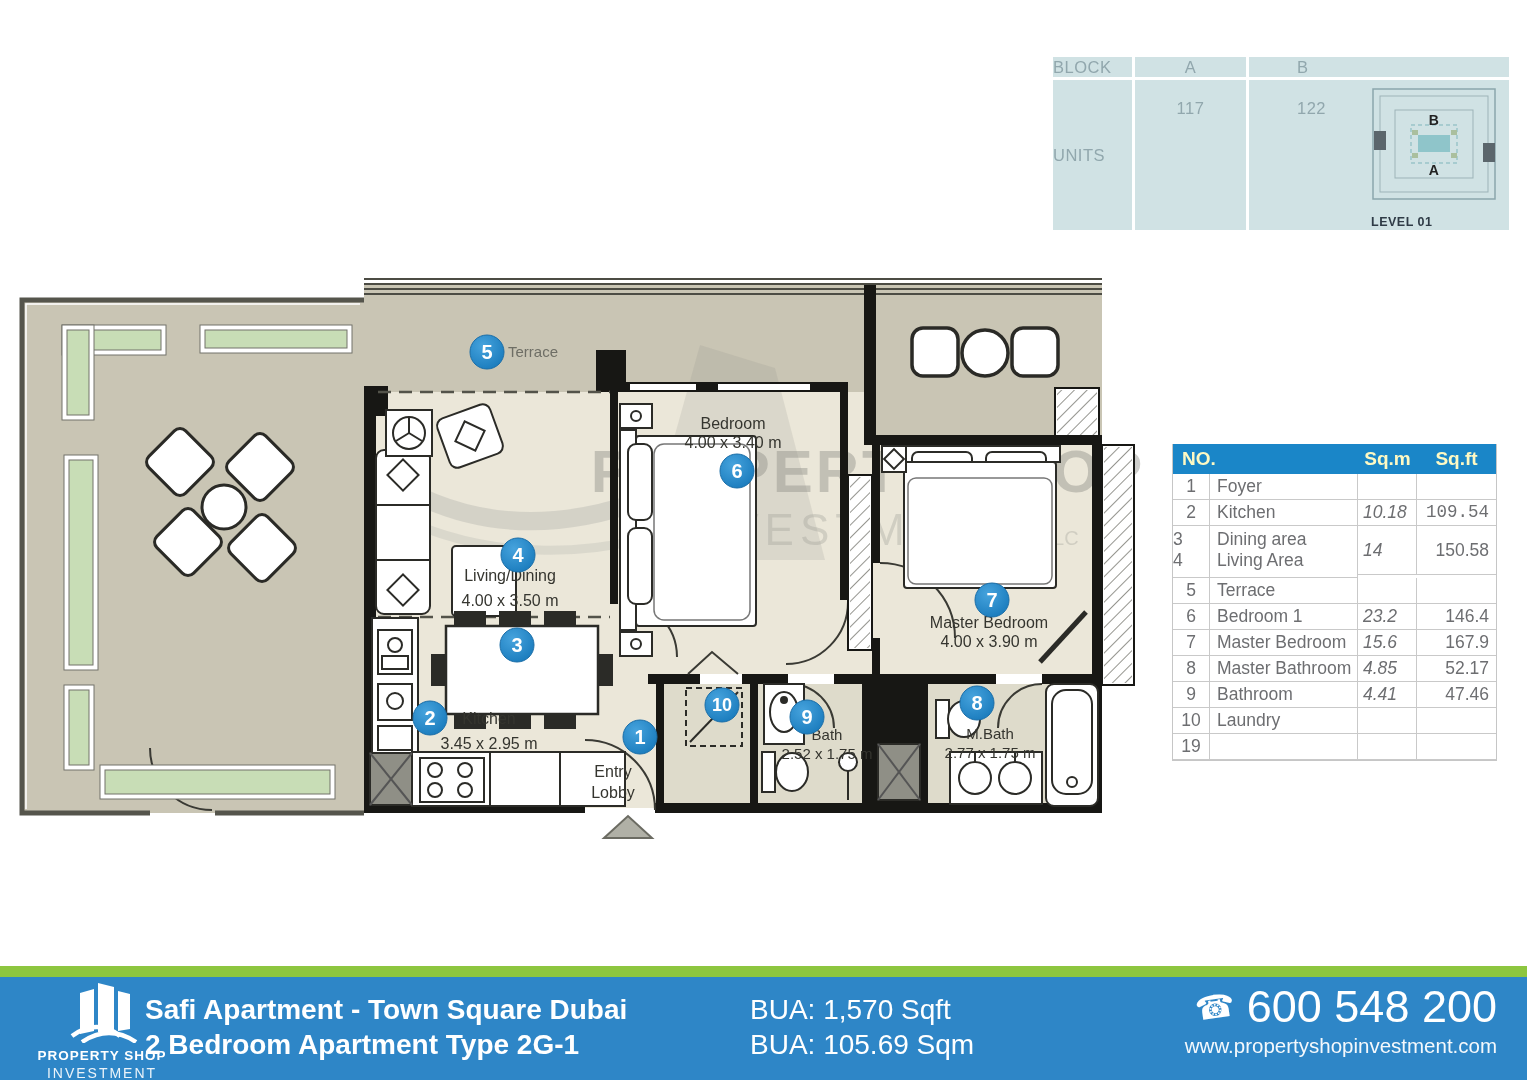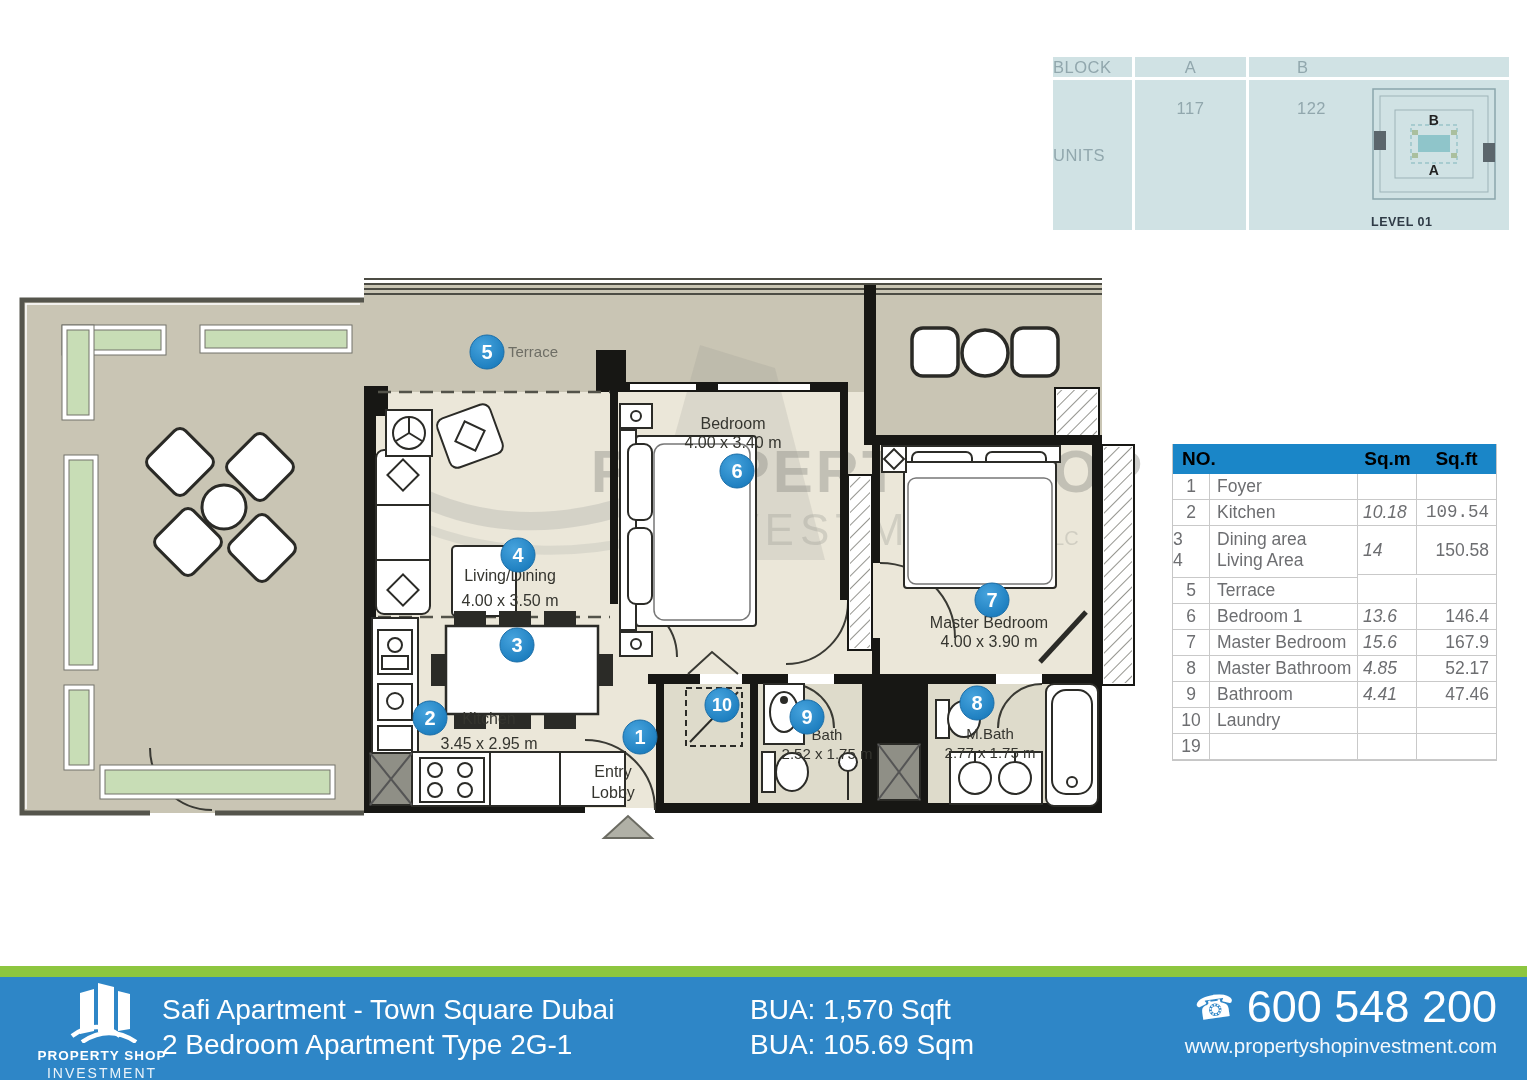--- a/index.html
+++ b/index.html
@@ -16,40 +16,40 @@
   .uc.ctr{justify-content:center;padding-left:0;}
   .uc.bcol{padding-left:48px;}
   .uc.val{align-items:flex-start;padding-top:19px;}
   .uc.norb{border-right:none;}
   .miniplan{position:absolute;left:312px;top:26px;}
   .lvl{position:absolute;left:318px;top:158px;color:#2f3b46;font-weight:bold;
        font-size:12.5px;letter-spacing:.5px;}
 
   
   .area{left:1172px;top:444px;width:323px;border:1px solid #c6c6c6;border-top:none;box-sizing:content-box;}
-  .area-head{display:grid;grid-template-columns:185px 59px 79px;background:#1a86c8;color:#000000;
+  .area-head{display:grid;grid-template-columns:185px 59px 79px;background:#1a86c8;color:#fef9c3;
              font-weight:bold;font-size:19px;height:30px;align-items:center;}
   .ah-no{padding-left:9px;}
   .ah-c{text-align:center;}
   .arow{display:grid;grid-template-columns:37px 148px 59px 79px;color:#6d6e71;font-size:17.5px;}
   .arow .c{border-bottom:1px solid #c9c9c9;border-right:1px solid #c9c9c9;display:flex;
            align-items:center;line-height:21px;}
   .arow .c:last-child{border-right:none;}
   .c-no{justify-content:center;}
   .c-name{padding-left:7px;}
   .c-sqm{padding-left:5px;font-style:italic;}
   .c-sqft{justify-content:flex-end;padding-right:7px;}
 
   
   .fstrip{left:0;top:966px;width:1527px;height:11px;background:#8dc63f;}
   .footer{left:0;top:977px;width:1527px;height:103px;background:#2e86c7;color:#fff;}
   .f-logo{position:absolute;left:32px;top:2px;width:140px;text-align:center;}
   .f-logo .l1{font-size:13.5px;font-weight:bold;letter-spacing:1px;margin-top:1px;}
   .f-logo .l2{font-size:14px;letter-spacing:2px;margin-top:2px;opacity:.9;}
-  .f-title{position:absolute;left:162px;top:15px;font-size:28px;line-height:35px;}
+  .f-title{position:absolute;left:145px;top:15px;font-size:28px;line-height:35px;font-weight:bold;}
   .f-bua{position:absolute;left:750px;top:15px;font-size:28px;line-height:35px;}
   .f-right{position:absolute;right:30px;top:4px;text-align:right;}
   .f-phone{font-size:45px;display:flex;align-items:center;justify-content:flex-end;gap:12px;}
   .f-phone .ph-ic{font-size:32px;font-family:"DejaVu Sans",sans-serif;transform:rotate(-8deg);}
   .f-web{font-size:20.5px;margin-top:1px;opacity:.95;}
 </style>
 </head>
 <body>
 
 <svg class="abs" style="left:0;top:0" width="1527" height="1080" viewBox="0 0 1527 1080">
@@ -406,21 +406,21 @@
       </div>
       <div class="arow">
         <div class="c c-no" style="height: 25px;">5</div>
         <div class="c c-name" style="height: 25px;">Terrace</div>
         <div class="c c-sqm" style="height: 25px;"></div>
         <div class="c c-sqft" style="height: 25px;"></div>
       </div>
       <div class="arow">
         <div class="c c-no" style="height: 25px;">6</div>
         <div class="c c-name" style="height: 25px;">Bedroom 1</div>
-        <div class="c c-sqm" style="height: 25px;">13.6</div>
+        <div class="c c-sqm" style="height: 25px;">23.2</div>
         <div class="c c-sqft" style="height: 25px;">146.4</div>
       </div>
       <div class="arow">
         <div class="c c-no" style="height: 25px;">7</div>
         <div class="c c-name" style="height: 25px;">Master Bedroom</div>
         <div class="c c-sqm" style="height: 25px;">15.6</div>
         <div class="c c-sqft" style="height: 25px;">167.9</div>
       </div>
       <div class="arow">
         <div class="c c-no" style="height: 25px;">8</div>

